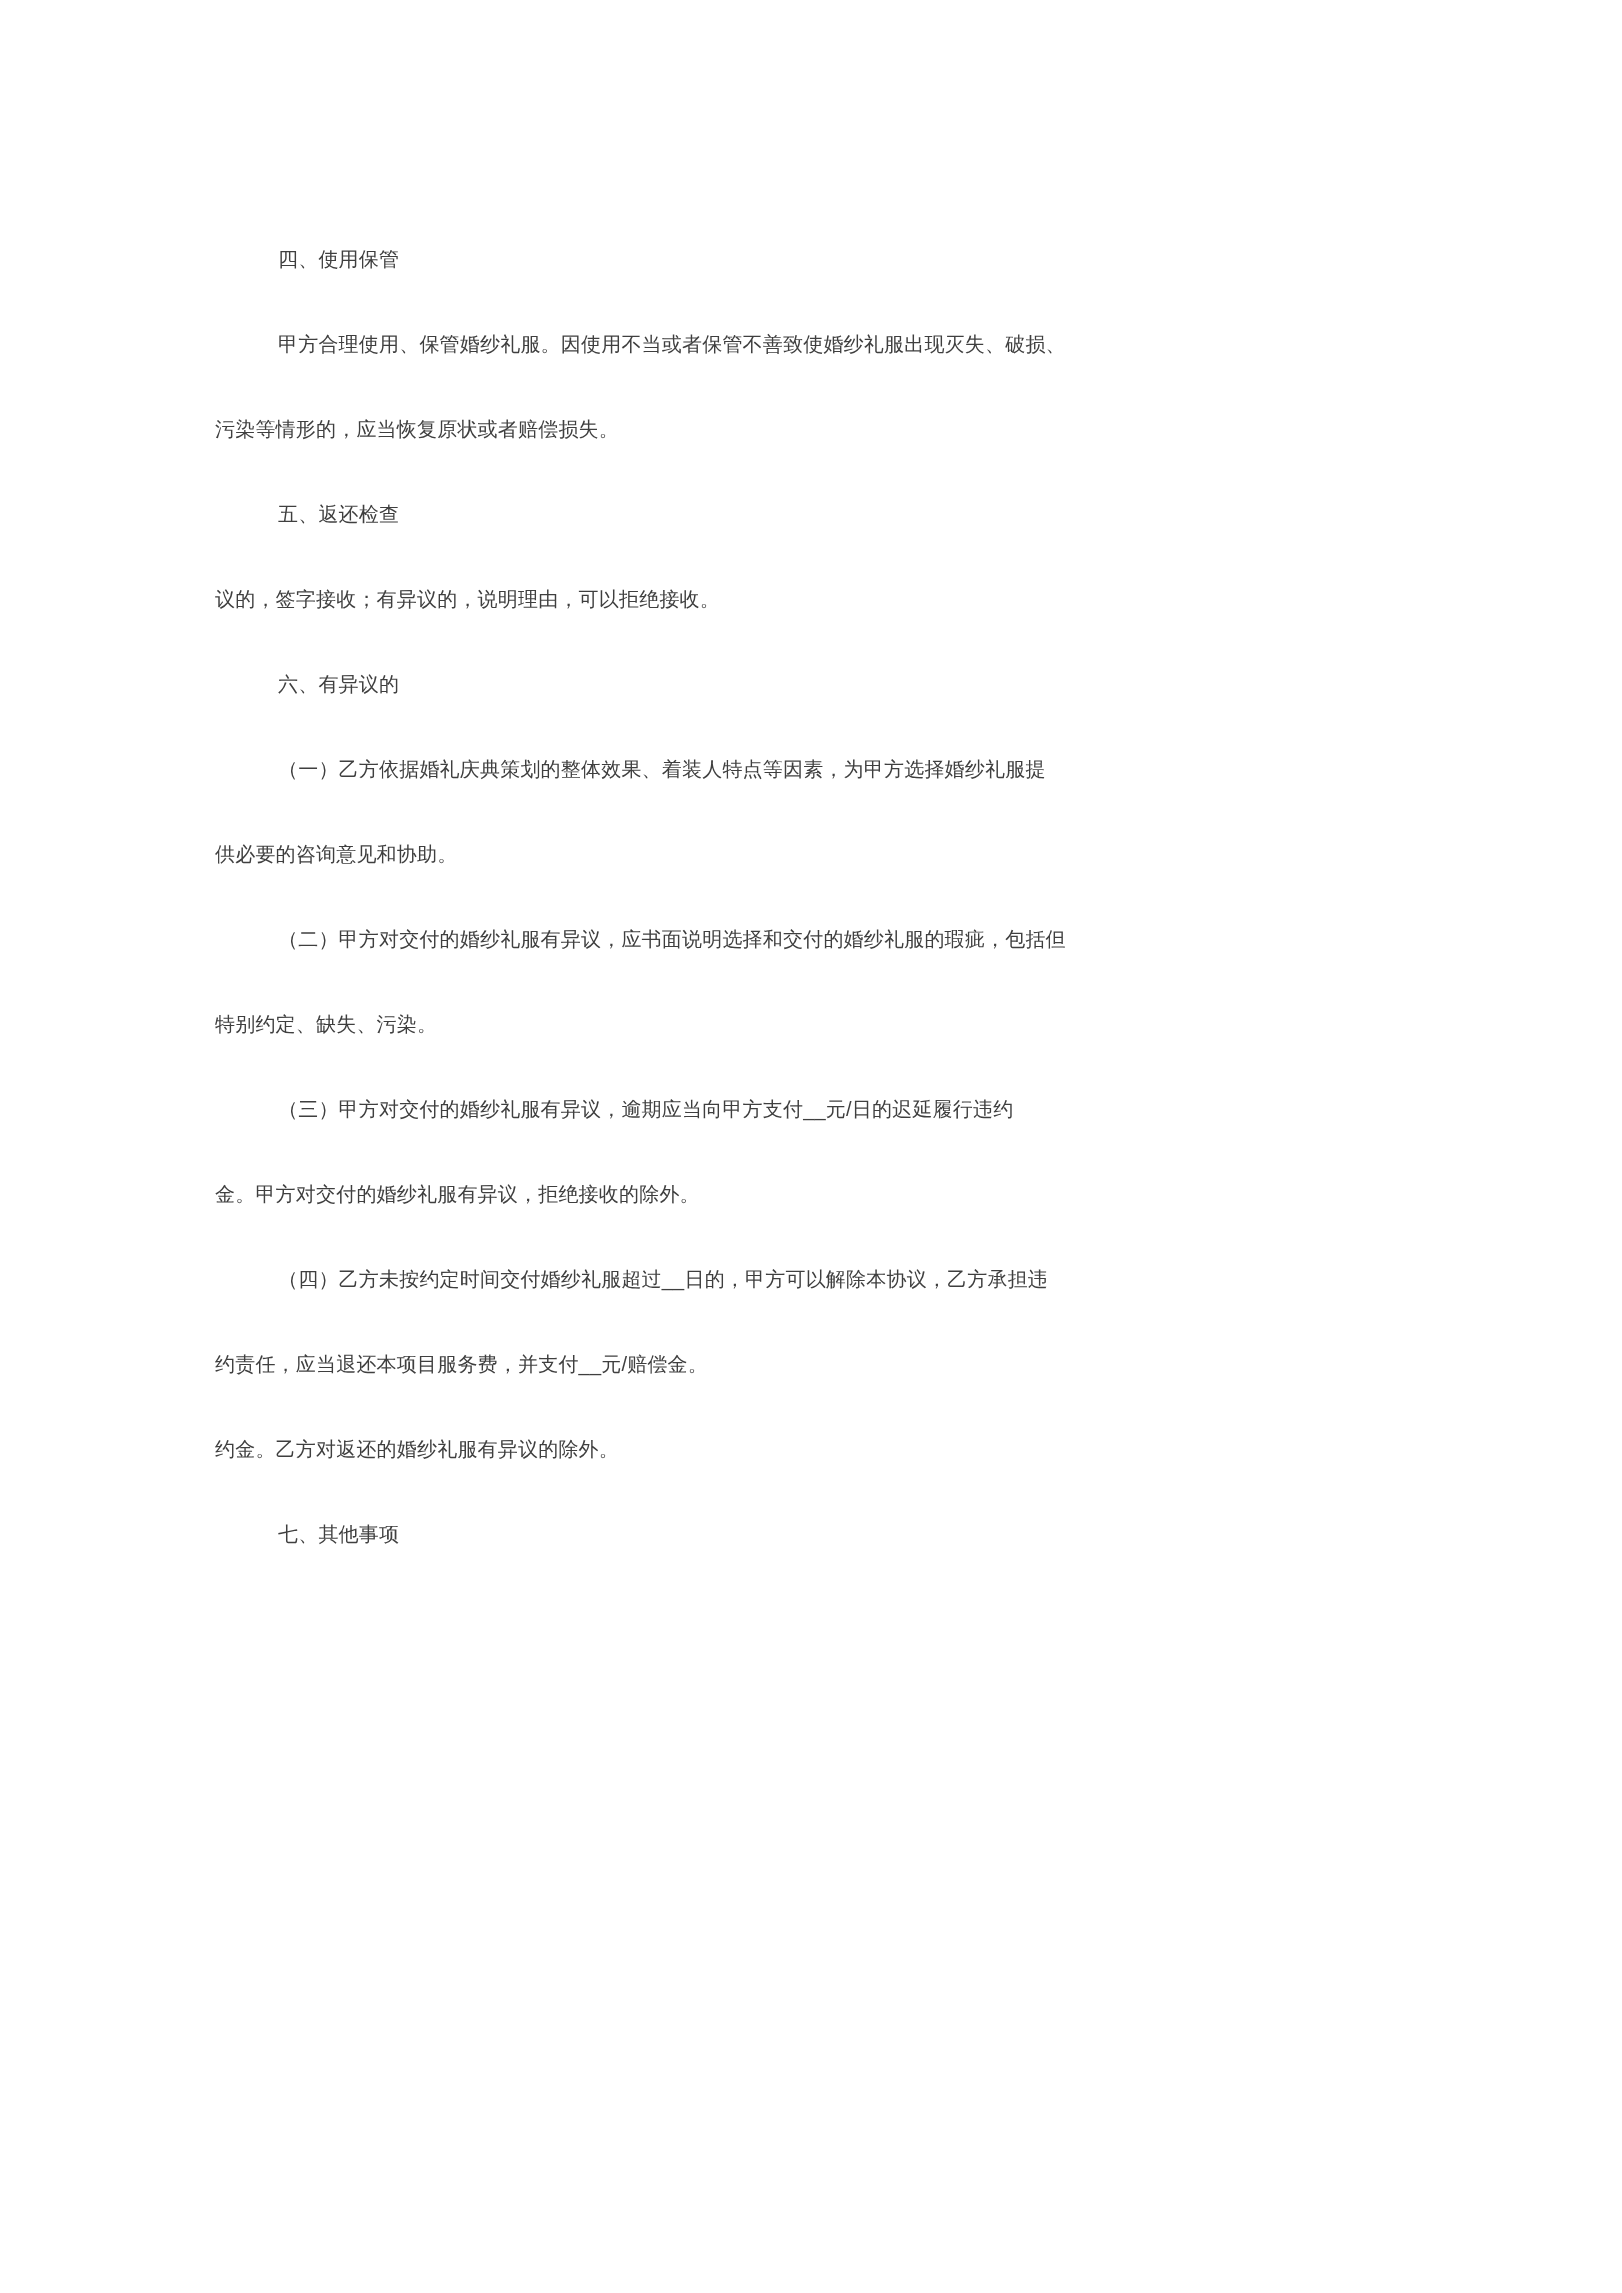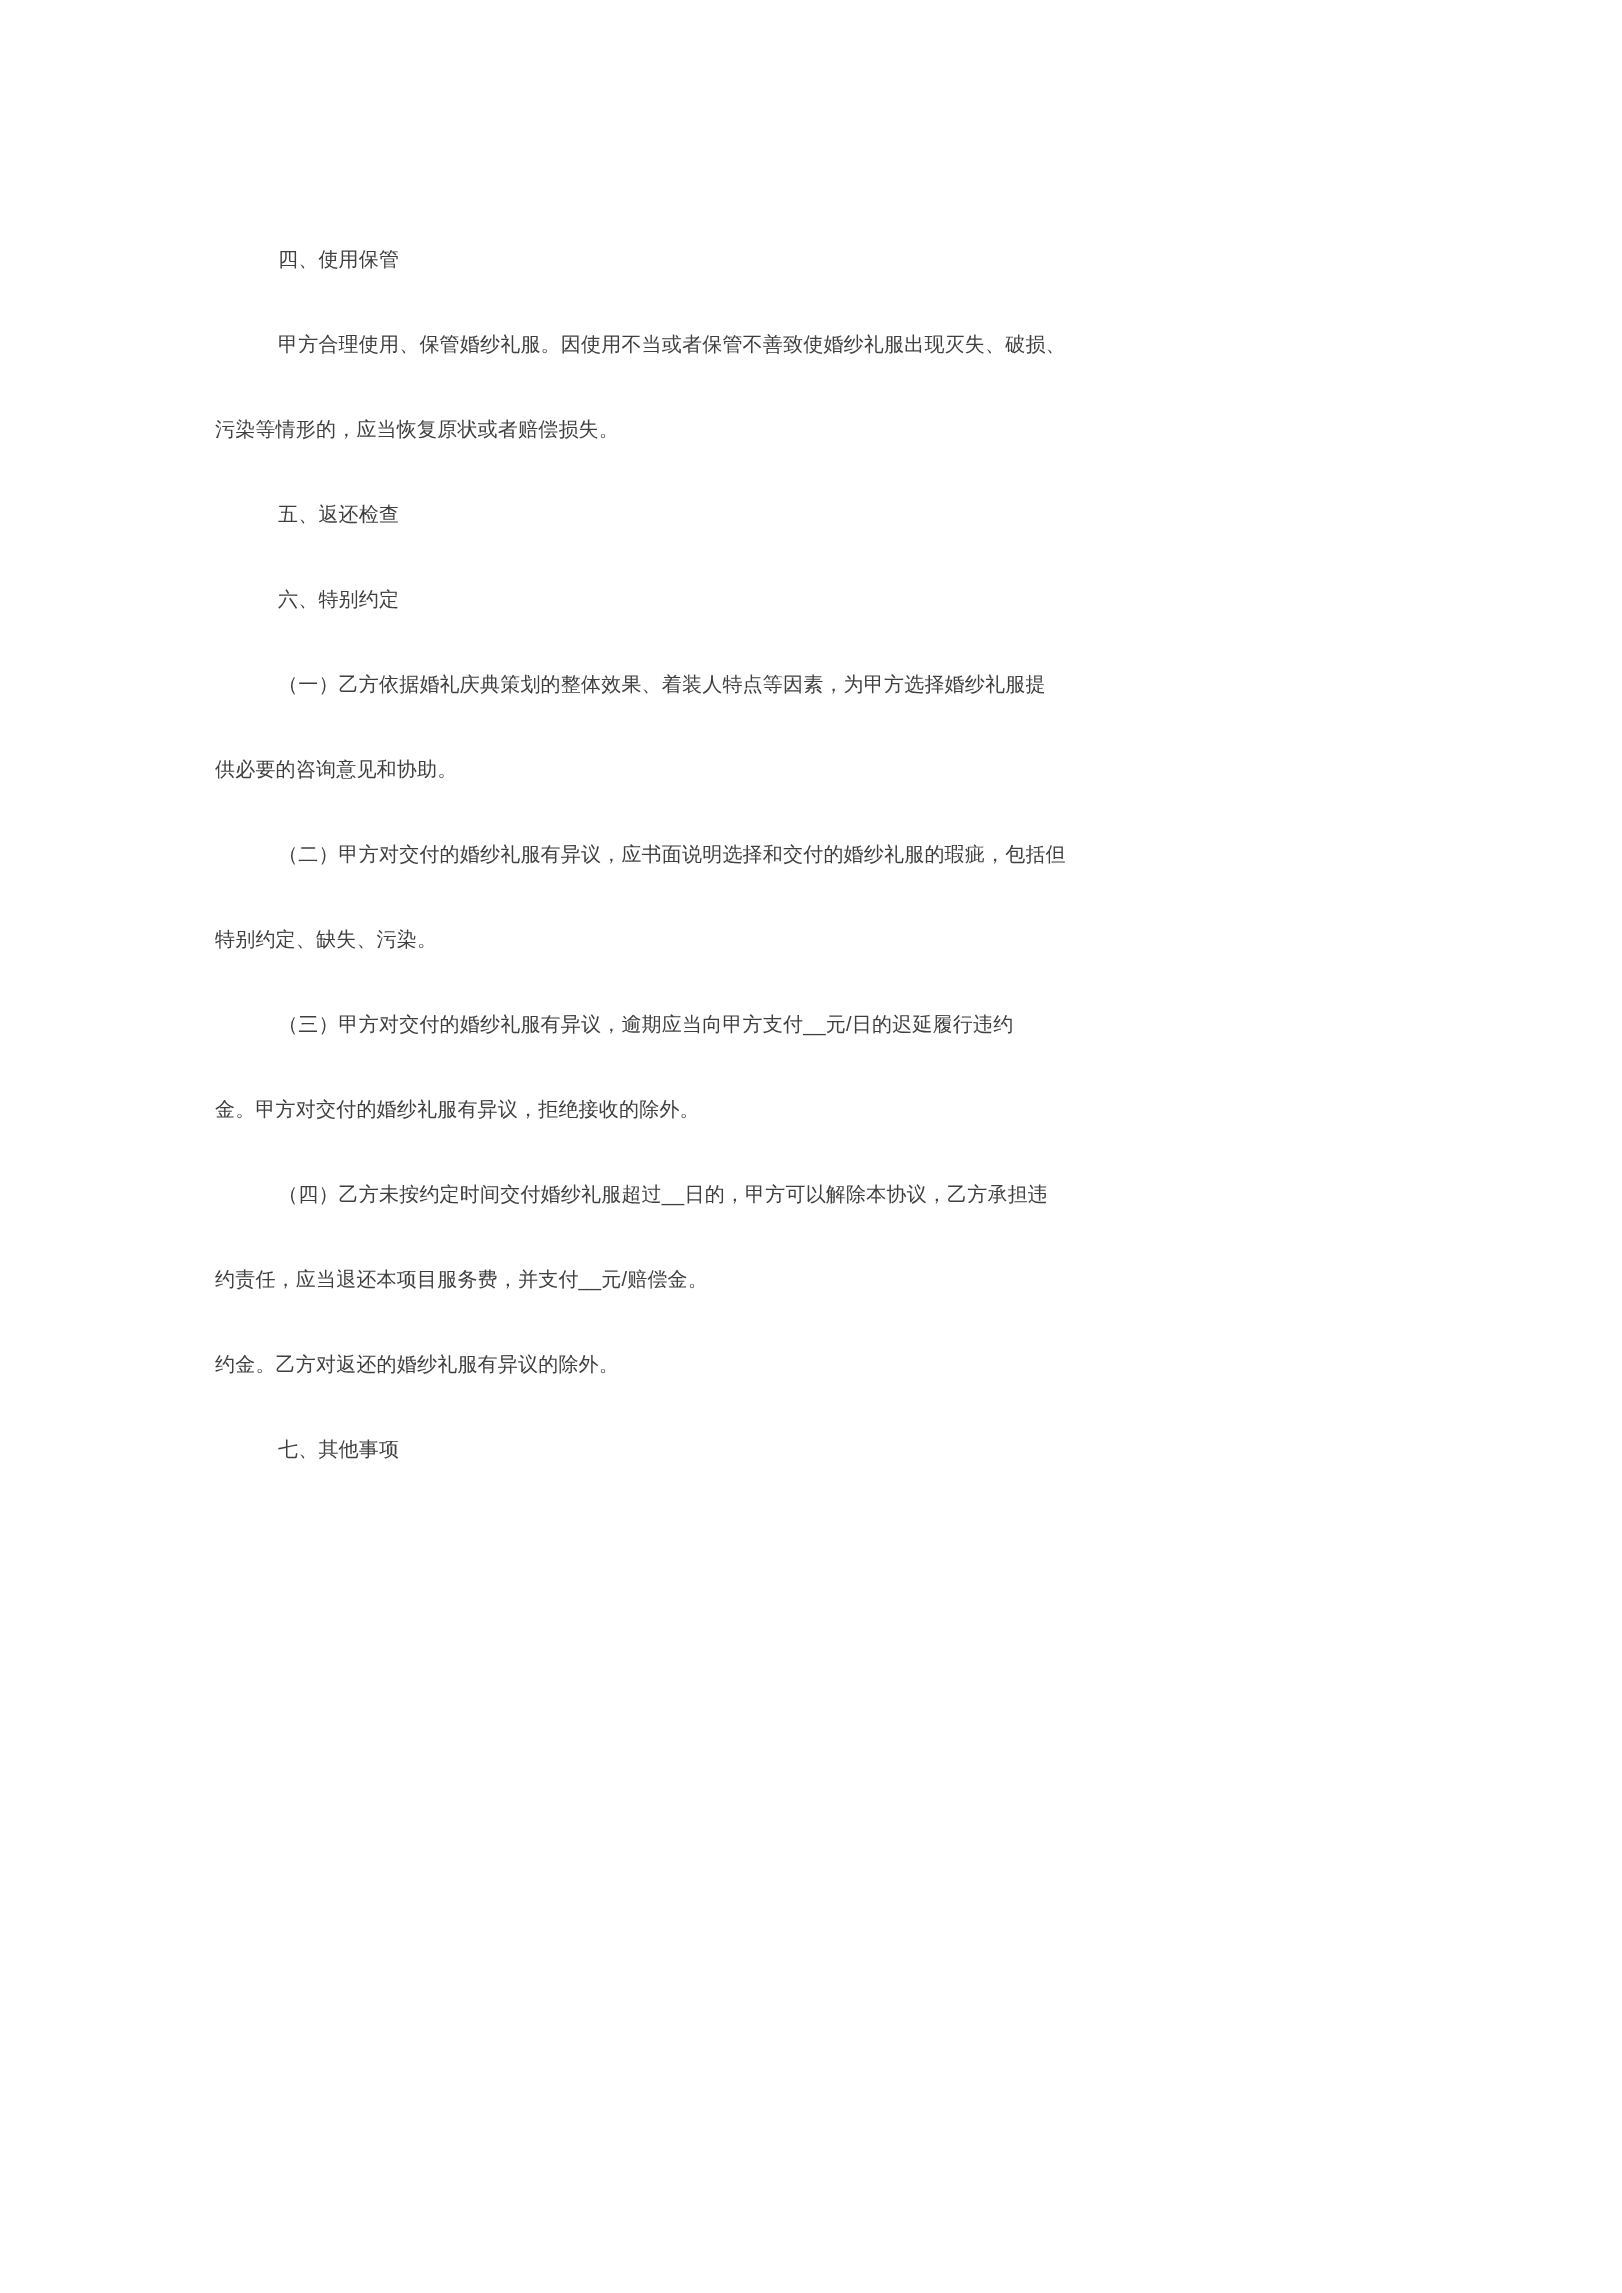--- a/index.html
+++ b/index.html
@@ -35,21 +35,22 @@
 </style>
 </head>
 <body>
 
 <div class="page">
   <div class="content">
     <div class="line indent">四、使用保管</div>
     <div class="line indent">甲方合理使用、保管婚纱礼服。因使用不当或者保管不善致使婚纱礼服出现灭失、破损、</div>
     <div class="line">污染等情形的，应当恢复原状或者赔偿损失。</div>
     <div class="line indent">五、返还检查</div>
-    <div class="line indent">六、特别约定</div>
+    <div class="line">议的，签字接收；有异议的，说明理由，可以拒绝接收。</div>
+    <div class="line indent">六、有异议的</div>
     <div class="line indent">（一）乙方依据婚礼庆典策划的整体效果、着装人特点等因素，为甲方选择婚纱礼服提</div>
     <div class="line">供必要的咨询意见和协助。</div>
     <div class="line indent">（二）甲方对交付的婚纱礼服有异议，应书面说明选择和交付的婚纱礼服的瑕疵，包括但</div>
     <div class="line">特别约定、缺失、污染。</div>
     <div class="line indent">（三）甲方对交付的婚纱礼服有异议，逾期应当向甲方支付__元/日的迟延履行违约</div>
     <div class="line">金。甲方对交付的婚纱礼服有异议，拒绝接收的除外。</div>
     <div class="line indent">（四）乙方未按约定时间交付婚纱礼服超过__日的，甲方可以解除本协议，乙方承担违</div>
     <div class="line">约责任，应当退还本项目服务费，并支付__元/赔偿金。</div>
     <div class="line">约金。乙方对返还的婚纱礼服有异议的除外。</div>
     <div class="line indent">七、其他事项</div>

